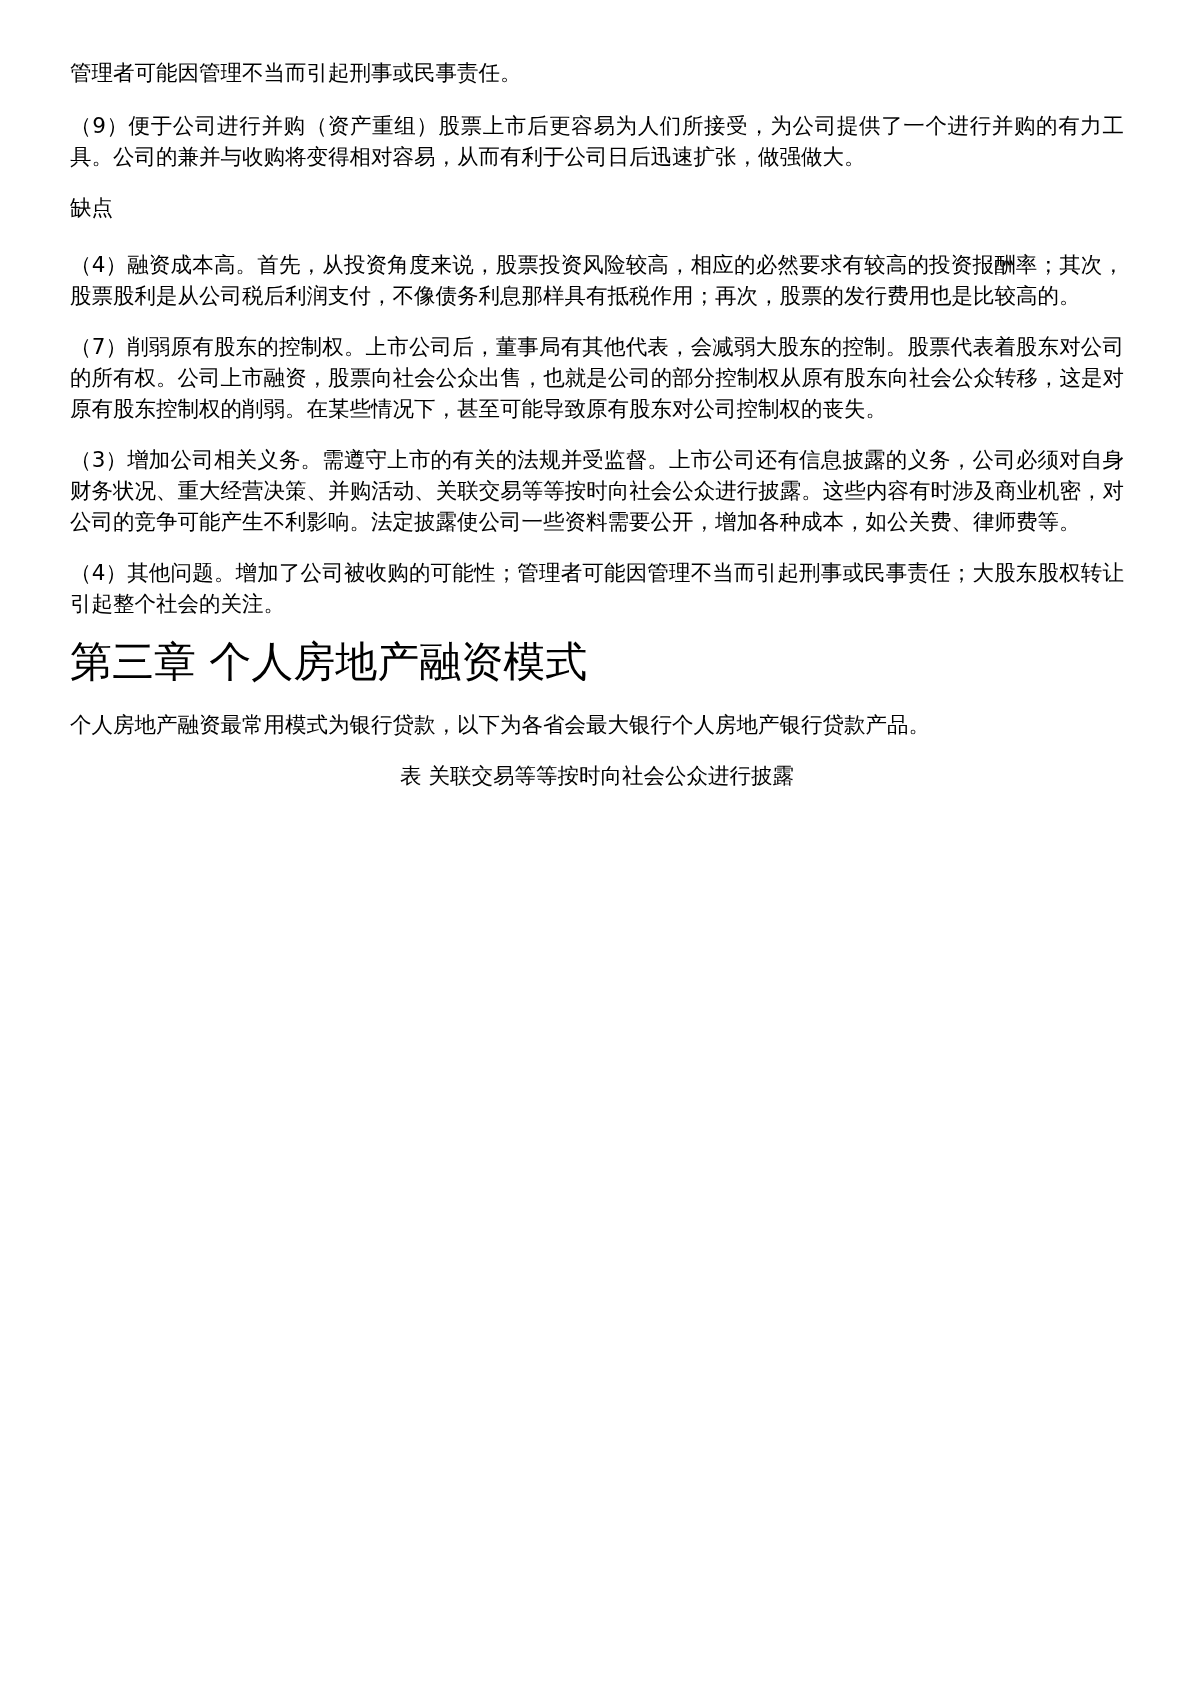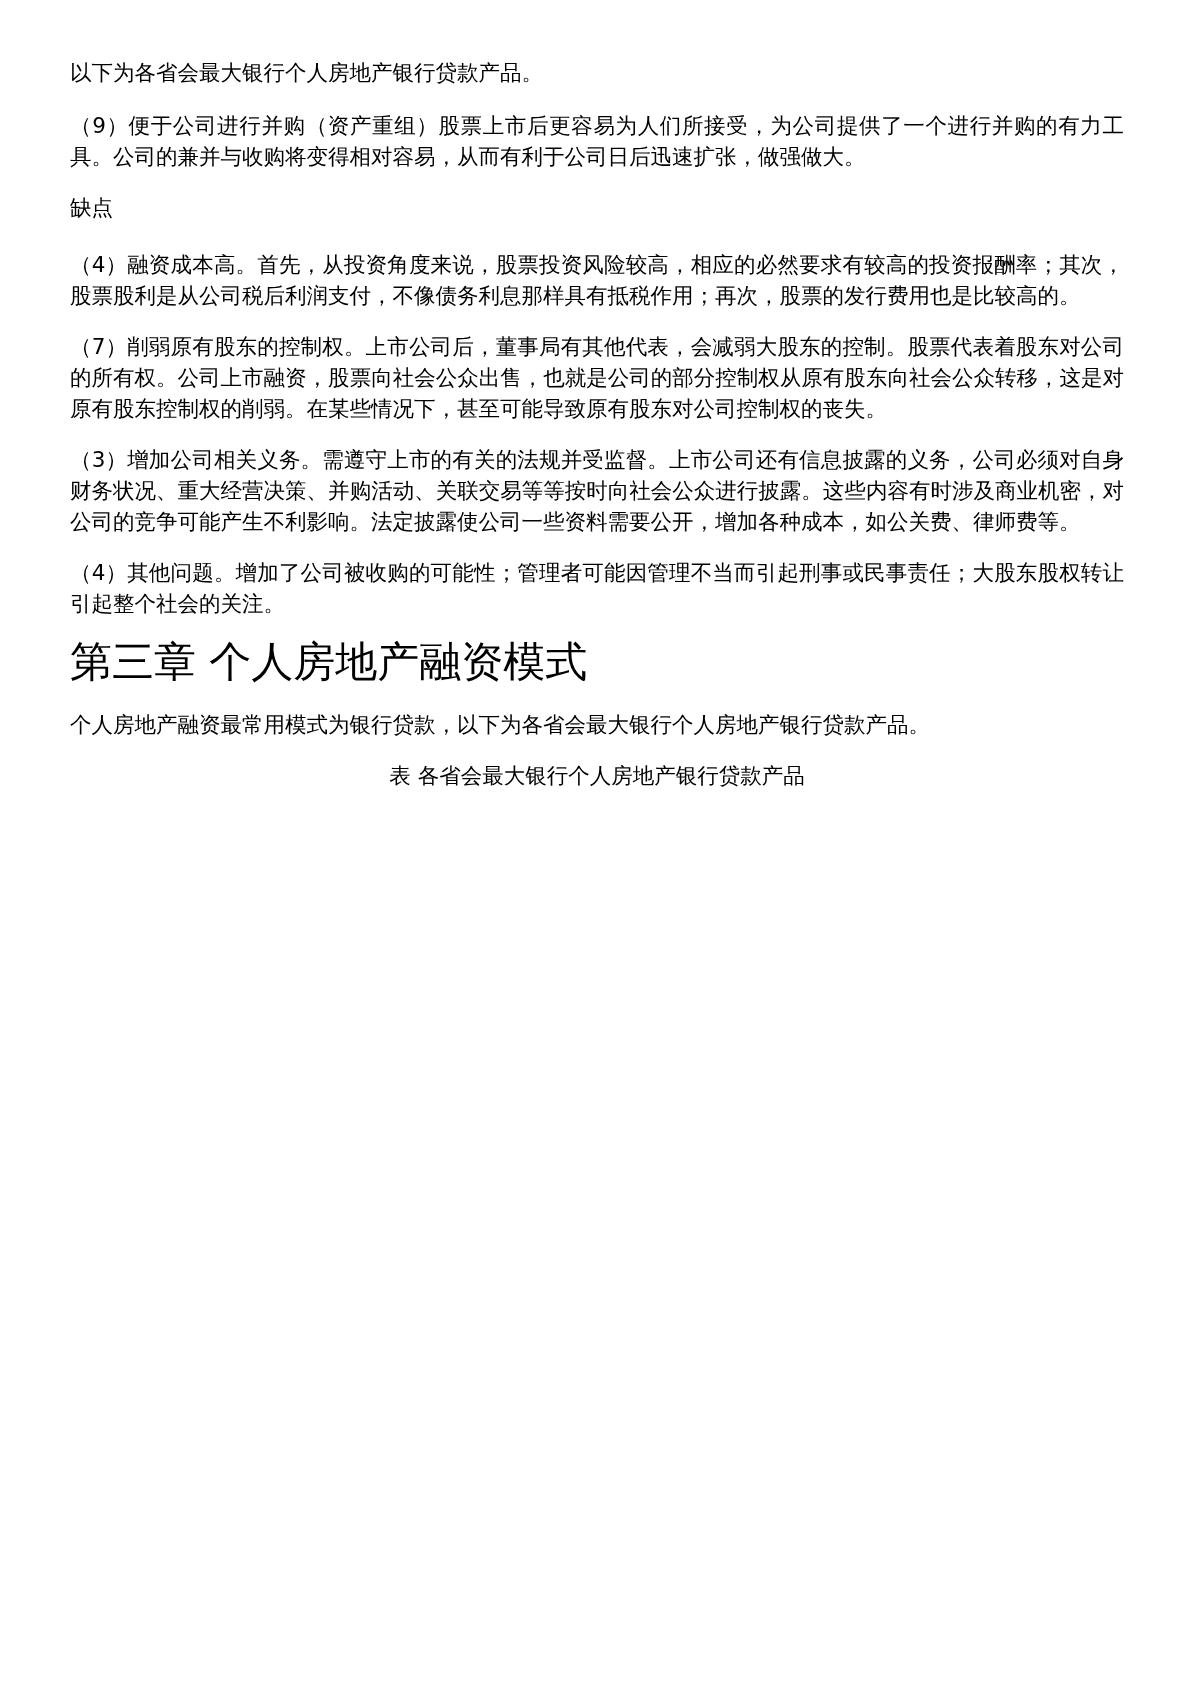--- a/index.html
+++ b/index.html
@@ -14,26 +14,26 @@
     .subhead { font-weight: normal; margin: 8px 0 26px 0; }
     .chapter {
       font-size: 42px; line-height: 46px; margin: 14px 0 24px 0; font-weight: normal;
     }
     .caption { text-align: center; margin: 20px 0 0 0; }
   </style>
 </head>
 <body>
 
 <div class="page">
-  <p class="para first">以下为各省会最大银行个人房地产银行贷款产品。</p>
+  <p class="para first">管理者可能因管理不当而引起刑事或民事责任。</p>
   <p class="para">（9）便于公司进行并购（资产重组）股票上市后更容易为人们所接受，为公司提供了一个进行并购的有力工具。公司的兼并与收购将变得相对容易，从而有利于公司日后迅速扩张，做强做大。</p>
 
   <div class="subhead">缺点</div>
 
   <p class="para">（4）融资成本高。首先，从投资角度来说，股票投资风险较高，相应的必然要求有较高的投资报酬率；其次，股票股利是从公司税后利润支付，不像债务利息那样具有抵税作用；再次，股票的发行费用也是比较高的。</p>
   <p class="para">（7）削弱原有股东的控制权。上市公司后，董事局有其他代表，会减弱大股东的控制。股票代表着股东对公司的所有权。公司上市融资，股票向社会公众出售，也就是公司的部分控制权从原有股东向社会公众转移，这是对原有股东控制权的削弱。在某些情况下，甚至可能导致原有股东对公司控制权的丧失。</p>
   <p class="para">（3）增加公司相关义务。需遵守上市的有关的法规并受监督。上市公司还有信息披露的义务，公司必须对自身财务状况、重大经营决策、并购活动、关联交易等等按时向社会公众进行披露。这些内容有时涉及商业机密，对公司的竞争可能产生不利影响。法定披露使公司一些资料需要公开，增加各种成本，如公关费、律师费等。</p>
   <p class="para">（4）其他问题。增加了公司被收购的可能性；管理者可能因管理不当而引起刑事或民事责任；大股东股权转让引起整个社会的关注。</p>
 
   <h1 class="chapter">第三章 个人房地产融资模式</h1>
   <p class="para">个人房地产融资最常用模式为银行贷款，以下为各省会最大银行个人房地产银行贷款产品。</p>
-  <div class="caption">表 各省会最大银行个人房地产银行贷款产品</div>
+  <div class="caption">表 关联交易等等按时向社会公众进行披露</div>
 </div>
 
 </body></html>

